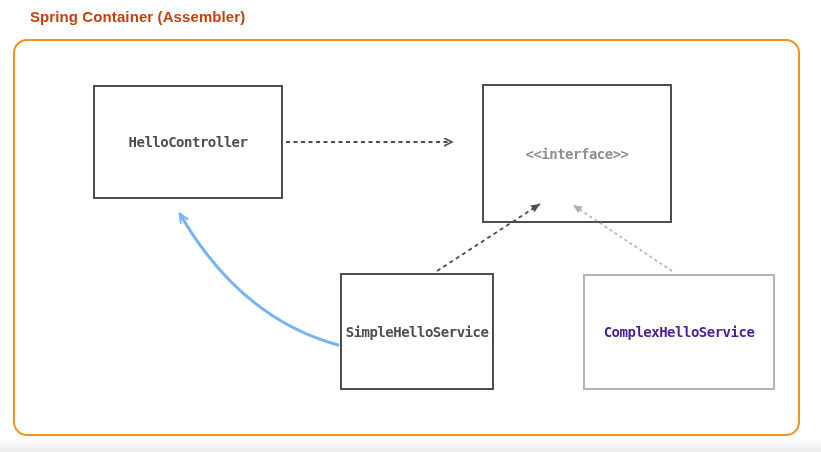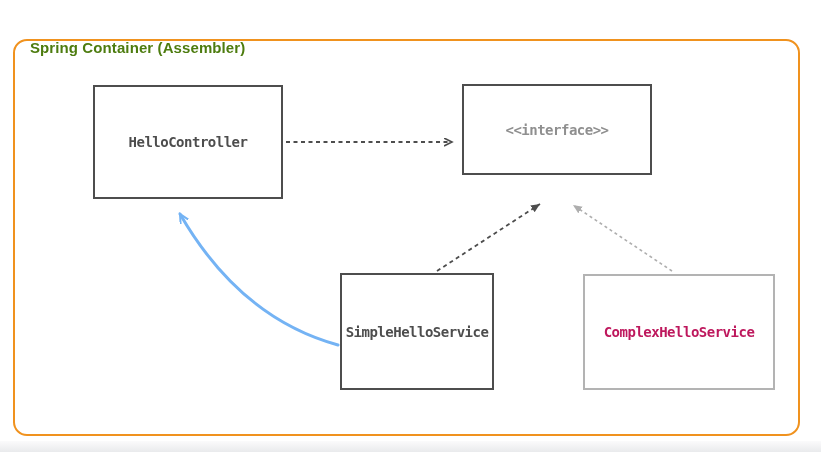--- a/index.html
+++ b/index.html
@@ -2,39 +2,38 @@
 <html><head>
 <meta charset="utf-8">
 <style>
   html,body{margin:0;padding:0;}
   body{
     width:821px;height:452px;position:relative;overflow:hidden;
     background:#ffffff;font-family:"Liberation Sans", sans-serif;
   }
   .title{
     position:absolute;left:30px;top:8px;
-    font-size:15px;font-weight:bold;color:#4d7c0f;
+    font-size:15px;font-weight:bold;color:#c2410c;
     letter-spacing:0.1px;
-    margin-top:31px;
   }
   .container-frame{
     position:absolute;left:13px;top:39px;width:783px;height:393px;
     border:2.5px solid #F0921E;border-radius:14px;background:transparent;
   }
   .node{
     position:absolute;background:#ffffff;
     display:flex;flex-direction:column;align-items:center;justify-content:center;
     font-family:"DejaVu Sans Mono", monospace;font-weight:bold;
     font-size:14px;letter-spacing:-0.5px;color:#4D4D4D;
     box-sizing:border-box;text-align:center;line-height:18px;
   }
   .node.dark{border:2px solid #4D4D4D;}
-  .node.light{border:2px solid #B3B3B3;color:#be185d;}
+  .node.light{border:2px solid #B3B3B3;color:#4c1d95;}
   #hello-controller{left:93px;top:85px;width:190px;height:114px;}
-  #hello-service{left:462px;top:84px;width:190px;height:91px;}
+  #hello-service{left:482px;top:84px;width:190px;height:139px;}
   #simple-hello-service{left:340px;top:273px;width:154px;height:117px;}
   #complex-hello-service{left:583px;top:274px;width:192px;height:116px;}
   .stereotype{color:#8F8F8F;}
   svg.edges{position:absolute;left:0;top:0;pointer-events:none;}
   .bottom-strip{
     position:absolute;left:0;top:441px;width:821px;height:11px;
     background:linear-gradient(to bottom,#fbfbfc,#e9eaec);
   }
 </style>
 </head>

